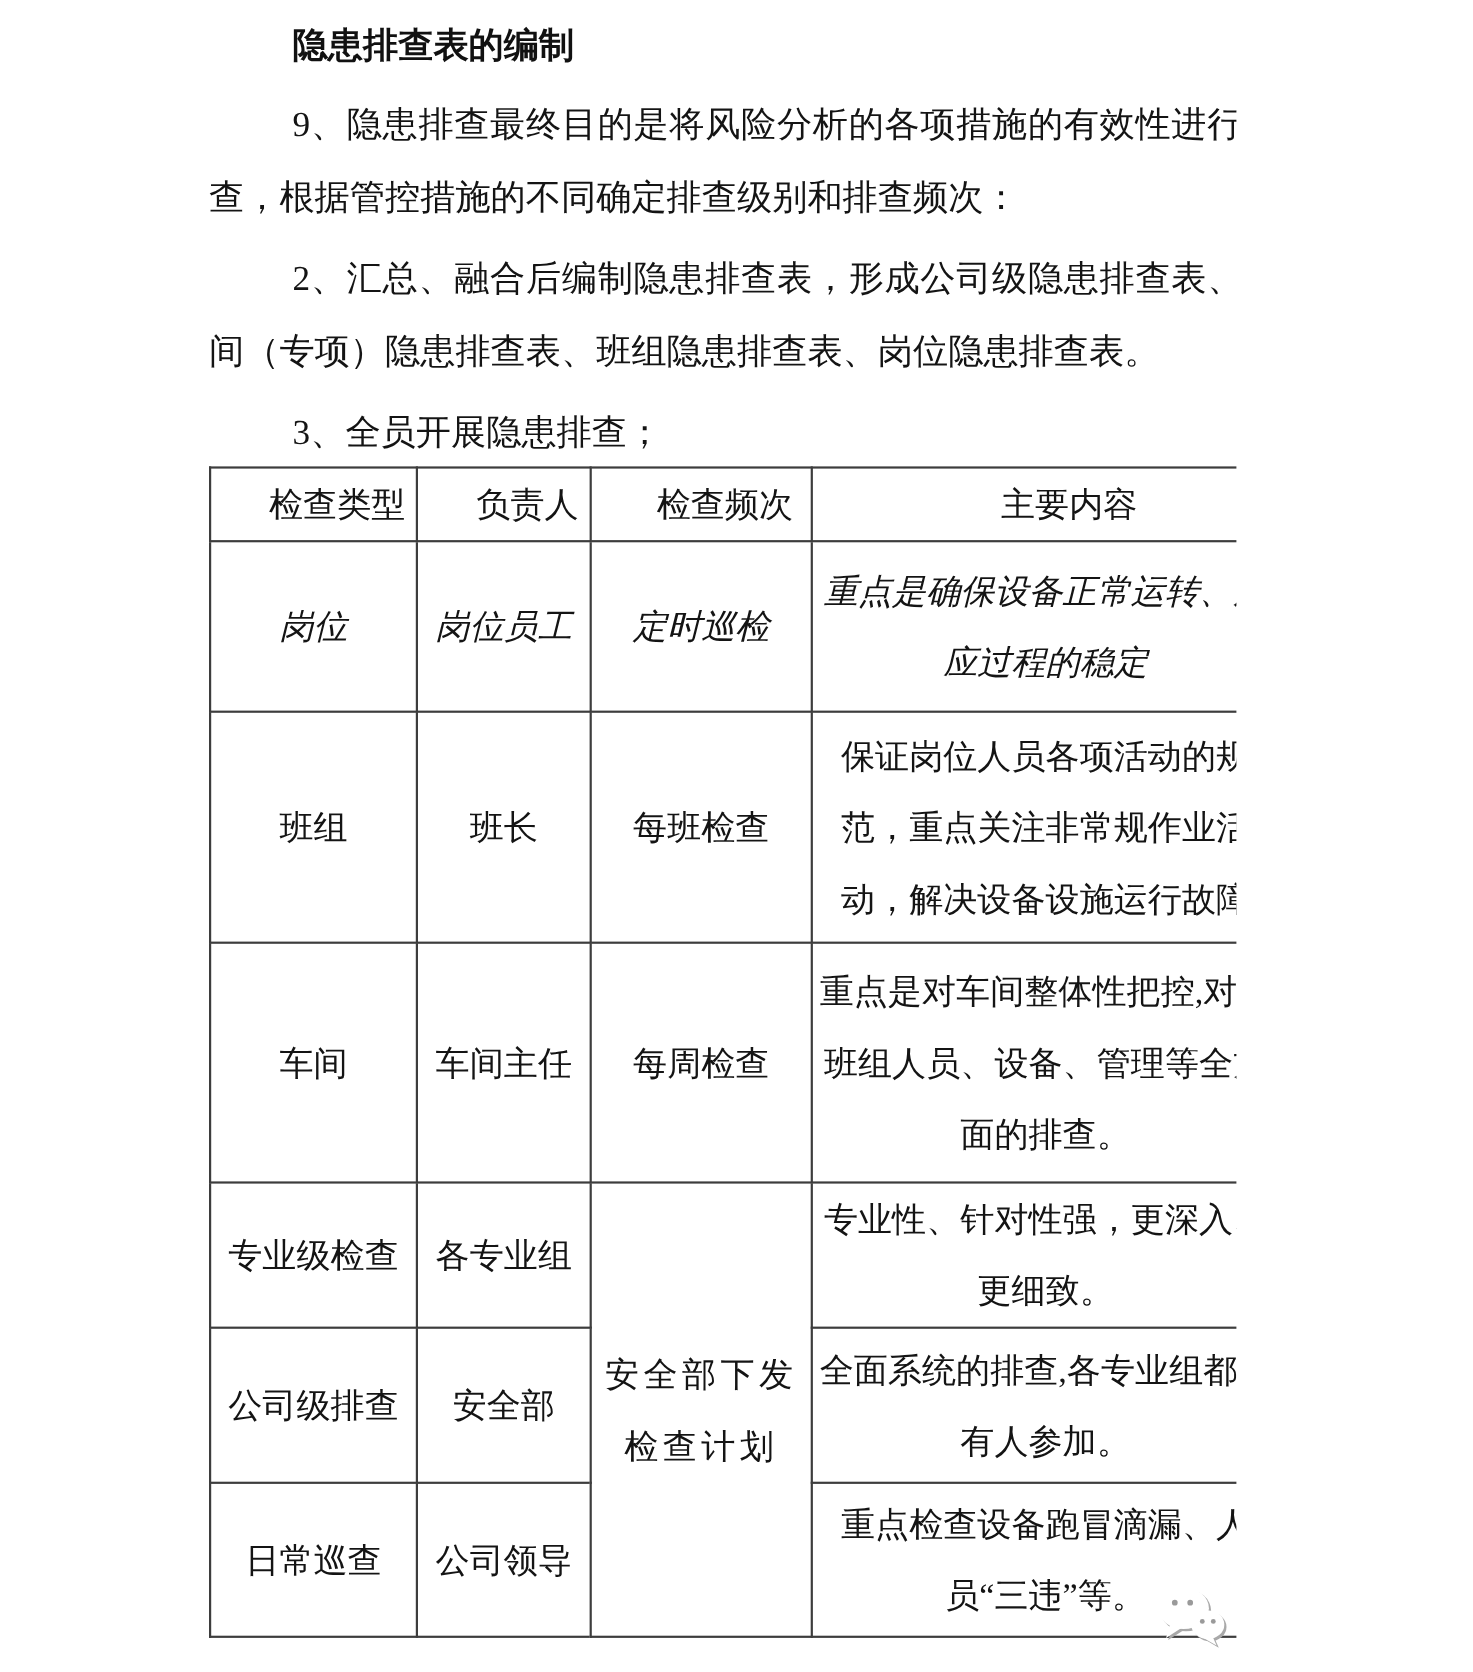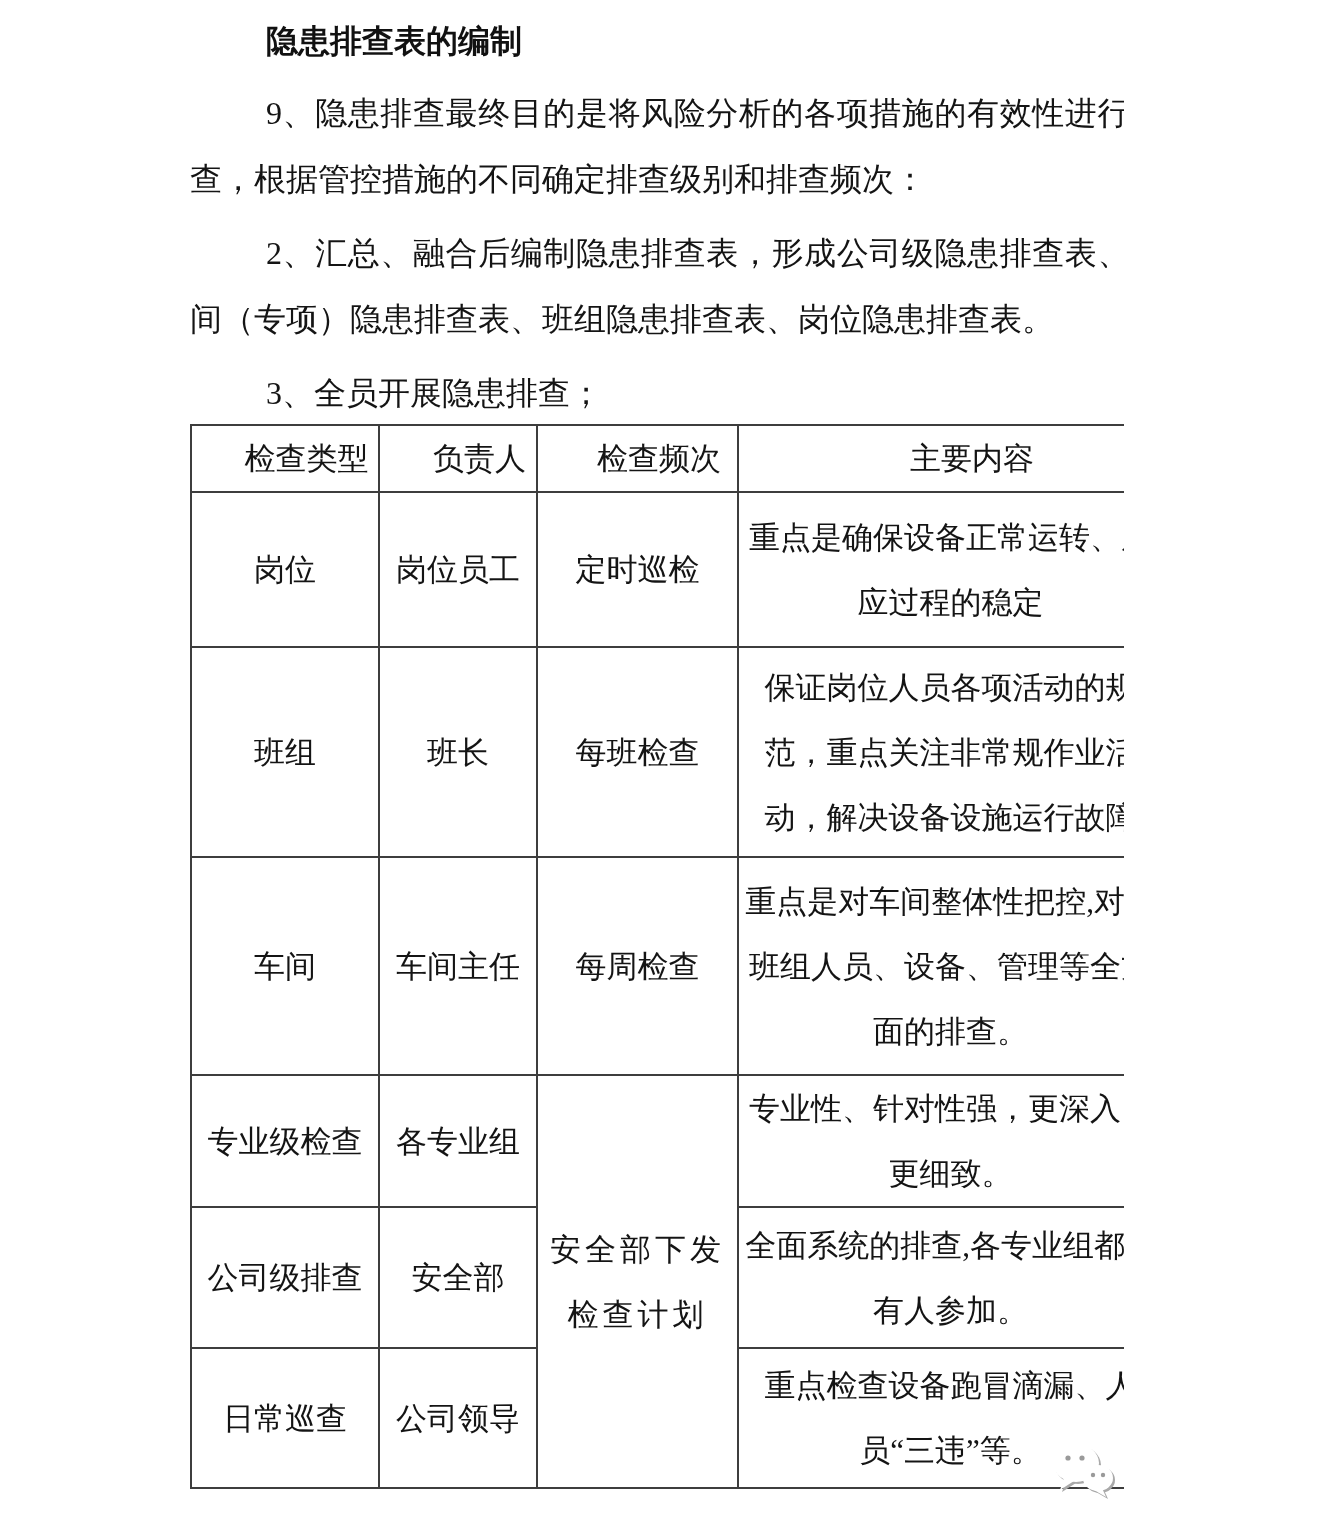--- a/index.html
+++ b/index.html
@@ -50,21 +50,21 @@
     font-weight: normal;
     font-size: 31px;
     text-align: center;
     vertical-align: middle;
     padding: 0;
     color: #141414;
     line-height: 65px;
   }
   table.inspection th { font-size: 31px; padding-left: 43px; }
   tr.hdr    { height: 66px;  }
-  tr.r-gw   { height: 155px; }
+  tr.r-gw   { height: 155px; font-style: italic; }
   tr.r-bz   { height: 210px; }
   tr.r-cj   { height: 218px; }
   tr.r-zy   { height: 129px; }
   tr.r-gs   { height: 141px; }
   tr.r-rc   { height: 140px; margin-left: 16px; }
   td.content {
     text-align: left;
     padding: 0 12px;
     font-size: 30px;
     line-height: 65px;

